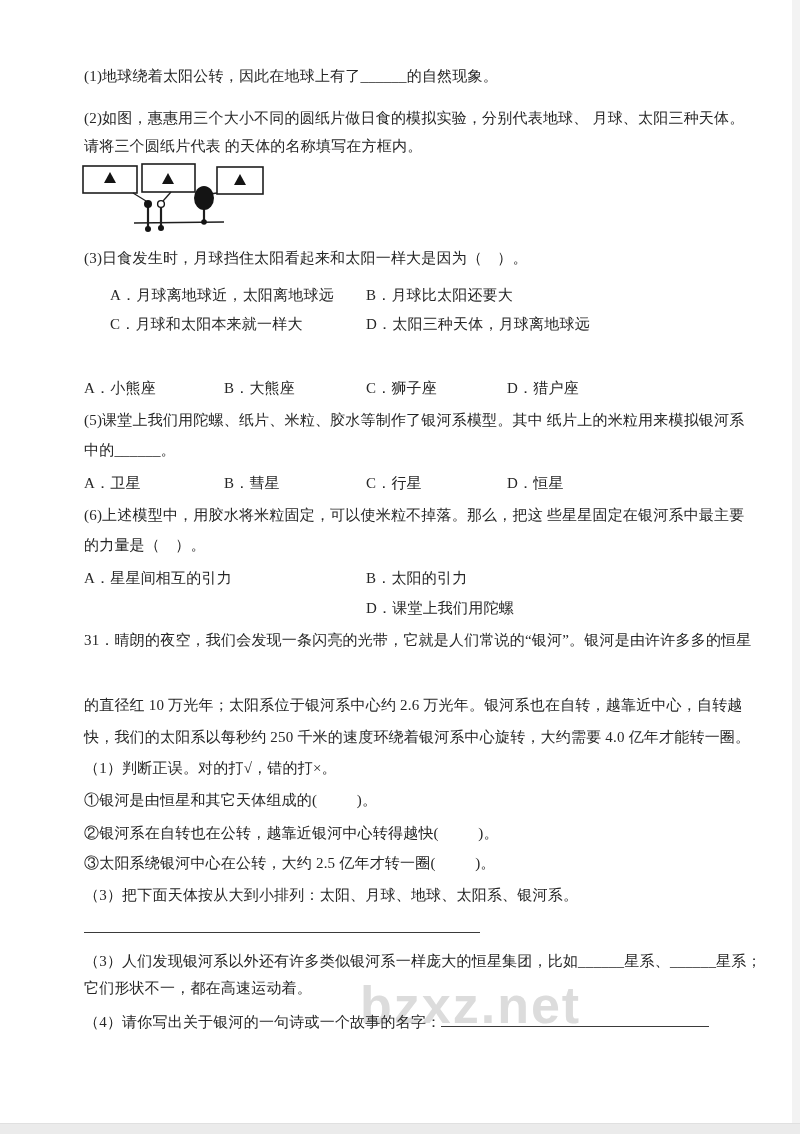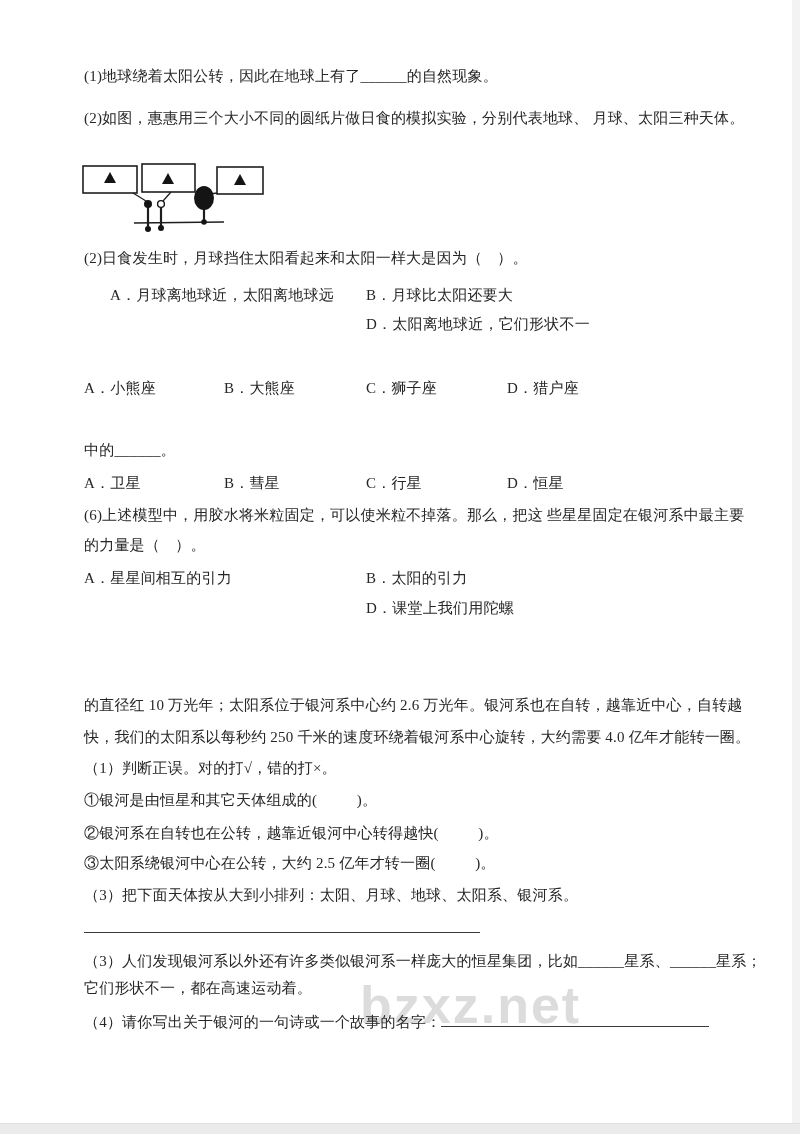--- a/index.html
+++ b/index.html
@@ -47,20 +47,21 @@
 
 <div class="page">
 
   <div class="watermark">bzxz.net</div>
 
   <div class="content">
 
     <div class="ln" style="top:65px">(1)地球绕着太阳公转，因此在地球上有了______的自然现象。</div>
 
     <div class="ln" style="top:107px">(2)如图，惠惠用三个大小不同的圆纸片做日食的模拟实验，分别代表地球、 月球、太阳三种天体。</div>
+    <div class="ln" style="top:135px">请将三个圆纸片代表 的天体的名称填写在方框内。</div>
 
     <svg class="diagram" width="190" height="78" viewBox="0 0 190 78">
       <g stroke="#1e1e1e" fill="none" stroke-width="1.6">
         <rect x="1" y="4" width="54" height="27"></rect>
         <rect x="60" y="2" width="53" height="28"></rect>
         <rect x="135" y="5" width="46" height="27"></rect>
       </g>
       <polygon points="28,10 22,21 34,21" fill="#141414"></polygon>
       <polygon points="86,11 80,22 92,22" fill="#141414"></polygon>
       <polygon points="158,12 152,23 164,23" fill="#141414"></polygon>
@@ -76,54 +77,57 @@
         <line x1="122" y1="47" x2="122" y2="61"></line>
       </g>
       <circle cx="66" cy="42" r="4" fill="#141414"></circle>
       <circle cx="79" cy="42" r="3.4" fill="#ffffff" stroke="#141414" stroke-width="1.4"></circle>
       <ellipse cx="122" cy="36" rx="10" ry="12" fill="#141414"></ellipse>
       <circle cx="66" cy="67" r="3" fill="#141414"></circle>
       <circle cx="79" cy="66" r="3" fill="#141414"></circle>
       <circle cx="122" cy="60" r="2.8" fill="#141414"></circle>
     </svg>
 
-    <div class="ln" style="top:247px">(2)日食发生时，月球挡住太阳看起来和太阳一样大是因为（　）。</div>
+    <div class="ln" style="top:247px">(3)日食发生时，月球挡住太阳看起来和太阳一样大是因为（　）。</div>
     <div class="row" style="top:284px">
       <span class="opt" style="left:26px">A．月球离地球近，太阳离地球远</span>
       <span class="opt" style="left:282px">B．月球比太阳还要大</span>
     </div>
     <div class="row" style="top:313px">
-      <span class="opt" style="left:282px">D．太阳离地球近，它们形状不一</span>
+      <span class="opt" style="left:26px">C．月球和太阳本来就一样大</span>
+      <span class="opt" style="left:282px">D．太阳三种天体，月球离地球远</span>
     </div>
 
     <div class="row" style="top:377px">
       <span class="opt" style="left:0px">A．小熊座</span>
       <span class="opt" style="left:140px">B．大熊座</span>
       <span class="opt" style="left:282px">C．狮子座</span>
       <span class="opt" style="left:423px">D．猎户座</span>
     </div>
 
+    <div class="ln" style="top:409px">(5)课堂上我们用陀螺、纸片、米粒、胶水等制作了银河系模型。其中 纸片上的米粒用来模拟银河系</div>
     <div class="ln" style="top:439px">中的______。</div>
     <div class="row" style="top:472px">
       <span class="opt" style="left:0px">A．卫星</span>
       <span class="opt" style="left:140px">B．彗星</span>
       <span class="opt" style="left:282px">C．行星</span>
       <span class="opt" style="left:423px">D．恒星</span>
     </div>
 
     <div class="ln" style="top:504px">(6)上述模型中，用胶水将米粒固定，可以使米粒不掉落。那么，把这 些星星固定在银河系中最主要</div>
     <div class="ln" style="top:534px">的力量是（　）。</div>
     <div class="row" style="top:567px">
       <span class="opt" style="left:0px">A．星星间相互的引力</span>
       <span class="opt" style="left:282px">B．太阳的引力</span>
     </div>
     <div class="row" style="top:597px">
       <span class="opt" style="left:282px">D．课堂上我们用陀螺</span>
     </div>
 
+    <div class="ln" style="top:629px">31．晴朗的夜空，我们会发现一条闪亮的光带，它就是人们常说的“银河”。银河是由许许多多的恒星</div>
     <div class="ln" style="top:694px">的直径红 10 万光年；太阳系位于银河系中心约 2.6 万光年。银河系也在自转，越靠近中心，自转越</div>
     <div class="ln" style="top:726px">快，我们的太阳系以每秒约 250 千米的速度环绕着银河系中心旋转，大约需要 4.0 亿年才能转一圈。</div>
 
     <div class="ln" style="top:757px">（1）判断正误。对的打√，错的打×。</div>
     <div class="ln" style="top:789px">①银河是由恒星和其它天体组成的(          )。</div>
     <div class="ln" style="top:822px">②银河系在自转也在公转，越靠近银河中心转得越快(          )。</div>
     <div class="ln" style="top:852px">③太阳系绕银河中心在公转，大约 2.5 亿年才转一圈(          )。</div>
 
     <div class="ln" style="top:884px">（3）把下面天体按从大到小排列：太阳、月球、地球、太阳系、银河系。</div>
     <div class="blank-line" style="top:910px"></div>

